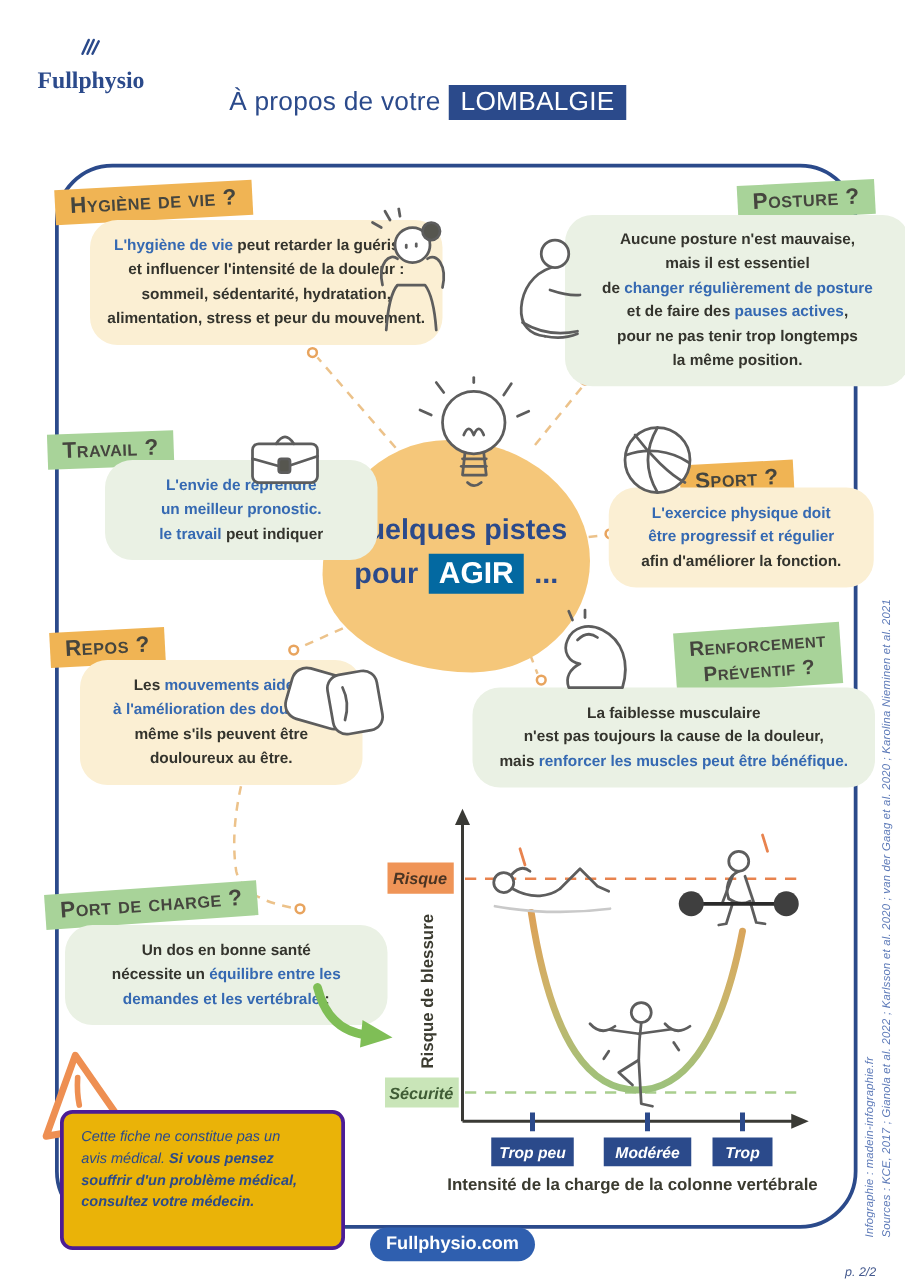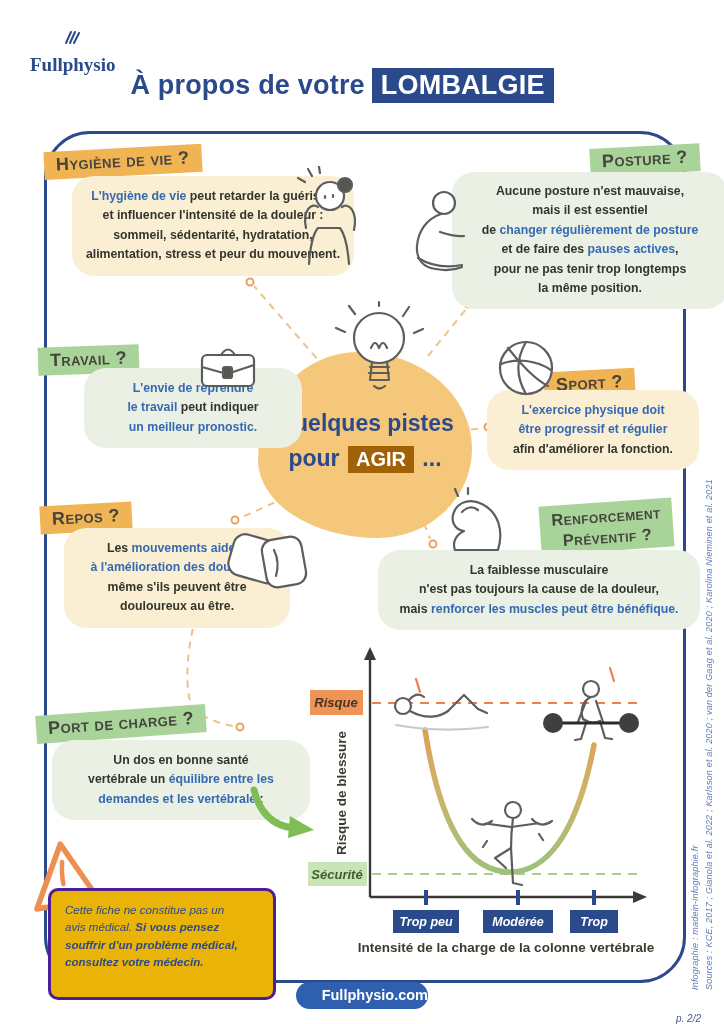--- a/index.html
+++ b/index.html
@@ -4,21 +4,21 @@
 <style>
   html,body{margin:0;padding:0;background:#fff;}
   .page{position:relative;width:724px;height:1024px;background:#fff;overflow:hidden;
         font-family:"Liberation Sans",sans-serif;color:#3a3a33;}
   .abs{position:absolute;}
 
   
   .logo{position:absolute;left:30px;top:28px;display:flex;align-items:center;gap:6px;
         font-family:"Liberation Serif",serif;font-weight:700;font-size:19px;color:#2B4A8B;flex-direction:column;}
   .title{position:absolute;left:0;right:40px;top:70px;text-align:center;
-         font-size:27px;font-weight:700;color:#2B4A8B;letter-spacing:.2px;}
+         font-size:21px;font-weight:400;color:#2B4A8B;letter-spacing:.2px;}
   .title .hl{background:#2B4A8B;color:#fff;padding:2px 9px 3px;margin-left:7px;}
 
   
   .card{position:absolute;left:44px;top:131px;width:636px;height:846px;
         border:3.5px solid #2B4A8B;border-radius:46px;background:transparent;}
 
   
   .tag{position:absolute;font-variant:small-caps;font-weight:700;font-size:18px;
        color:#45453e;padding:3px 12px 4px;white-space:nowrap;letter-spacing:.4px;}
   .tag.gold{background:#F0B454;}
@@ -32,30 +32,30 @@
   .txtbox.mint{background:#EAF1E4;}
   .tline{display:block;}
   .acc{color:#3569B2;font-weight:700;}
   .bld{font-weight:700;}
 
   
   .blob{position:absolute;left:258px;top:352px;width:214px;height:186px;background:#F5C77A;
         border-radius:47% 53% 44% 56% / 58% 52% 48% 42%;}
   .blob-text{position:absolute;left:0;right:0;top:54px;text-align:center;
              font-size:23px;font-weight:700;color:#2B4A8B;line-height:1.5;}
-  .blob-text .agir{background:#a16207;color:#fff;padding:2px 8px 3px;font-size:20px;margin:0 2px;}
+  .blob-text .agir{background:#0369a1;color:#fff;padding:2px 8px 3px;font-size:24px;margin:0 2px;}
 
   
   .disclaimer{position:absolute;left:48px;top:888px;width:198px;min-height:88px;background:#eab308;
               border:3px solid #4c1d95;border-radius:10px;padding:10px 10px 8px 14px;
               font-style:italic;font-size:11.6px;font-weight:500;color:#2B4A8B;line-height:1.5;}
 
   
   .pill{position:absolute;left:296px;top:982px;width:132px;height:27px;border-radius:14px;
-        background:#2F5FAF;color:#fff;font-weight:700;font-size:14.5px;text-align:right;
+        background:#2F5FAF;color:#fff;font-weight:700;font-size:14.5px;text-align:center;
         line-height:27px;cursor:pointer;}
   .pagenum{position:absolute;left:676px;top:1013px;font-style:italic;font-size:10px;color:#44598E;}
 
   
   .vtext{position:absolute;writing-mode:vertical-rl;transform:rotate(180deg);
          font-style:italic;font-size:9px;color:#5D7AB8;white-space:nowrap;letter-spacing:.2px;}
 
   
   .sketch{stroke:#5d5d5d;stroke-width:2.2;fill:none;stroke-linecap:round;stroke-linejoin:round;}
   .sketch-fill{stroke:#5d5d5d;stroke-width:2.2;fill:#fff;stroke-linecap:round;stroke-linejoin:round;}
@@ -173,22 +173,22 @@
       <path d="M45,28 C30,33 22,46 21,60 C20,74 28,82 40,83"></path>
       <path d="M44,46 q15,5 24,4"></path>
       <path d="M22,72 q20,12 44,7"></path>
       <path d="M40,83 q14,3 26,-2"></path>
     </g>
   </svg>
 
   <div class="tag green" style="left:38px;top:346px;transform:rotate(-2deg)">Travail ?</div>
   <div class="txtbox mint" style="left:84px;top:368px;width:194px">
       <div class="tline"><span class="acc">L'envie de reprendre</span></div>
+      <div class="tline"><span class="acc">un meilleur pronostic.</span></div>
       <div class="tline"><span class="acc">le travail</span><span> peut indiquer</span></div>
-      <div class="tline"><span class="acc">un meilleur pronostic.</span></div>
     </div>
   <svg class="abs" style="left:197px;top:340px" width="62" height="52" viewBox="0 0 62 52">
     <g class="sketch-fill">
       <rect x="5" y="15" width="52" height="31" rx="5"></rect>
       <path d="M24,15 q7,-11 14,0" fill="none"></path>
       <path d="M5,27 L30,34 L57,25" fill="none"></path>
       <rect x="26" y="27" width="9" height="11" rx="2" fill="#56564f"></rect>
     </g>
   </svg>
 
@@ -240,21 +240,21 @@
       <path d="M70,64 C76,44 70,26 54,18 C42,12 30,16 26,26 C22,35 27,44 36,45 C28,49 24,56 27,64 Z"></path>
       <path d="M34,26 q8,-8 16,-2" fill="none"></path>
       <path d="M30,10 l-3,-7" fill="none"></path>
         <path d="M40,8 l0,-6" fill="none"></path>
     </g>
   </svg>
 
   <div class="tag green" style="left:36px;top:710px;transform:rotate(-4deg)">Port de charge ?</div>
   <div class="txtbox mint" style="left:52px;top:740px;width:234px">
       <div class="tline"><span>Un dos en bonne santé</span></div>
-      <div class="tline"><span>vertébrale un </span><span class="acc">équilibre entre les</span></div>
+      <div class="tline"><span>nécessite un </span><span class="acc">équilibre entre les</span></div>
       <div class="tline"><span class="acc">demandes et les vertébrale</span><span> :</span></div>
     </div>
   <svg class="abs" style="left:246px;top:786px" width="72" height="58" viewBox="0 0 72 58">
     <path d="M8,4 C14,28 28,40 48,42" stroke="#7FBE56" stroke-width="7" fill="none" stroke-linecap="round"></path>
     <polygon points="44,30 68,44 42,52" fill="#7FBE56"></polygon>
   </svg>
 
   <svg class="abs" style="left:306px;top:643px" width="352" height="322" viewBox="0 0 352 322">
     <defs>
       <linearGradient id="ugrad" x1="0" y1="0" x2="0" y2="1">

